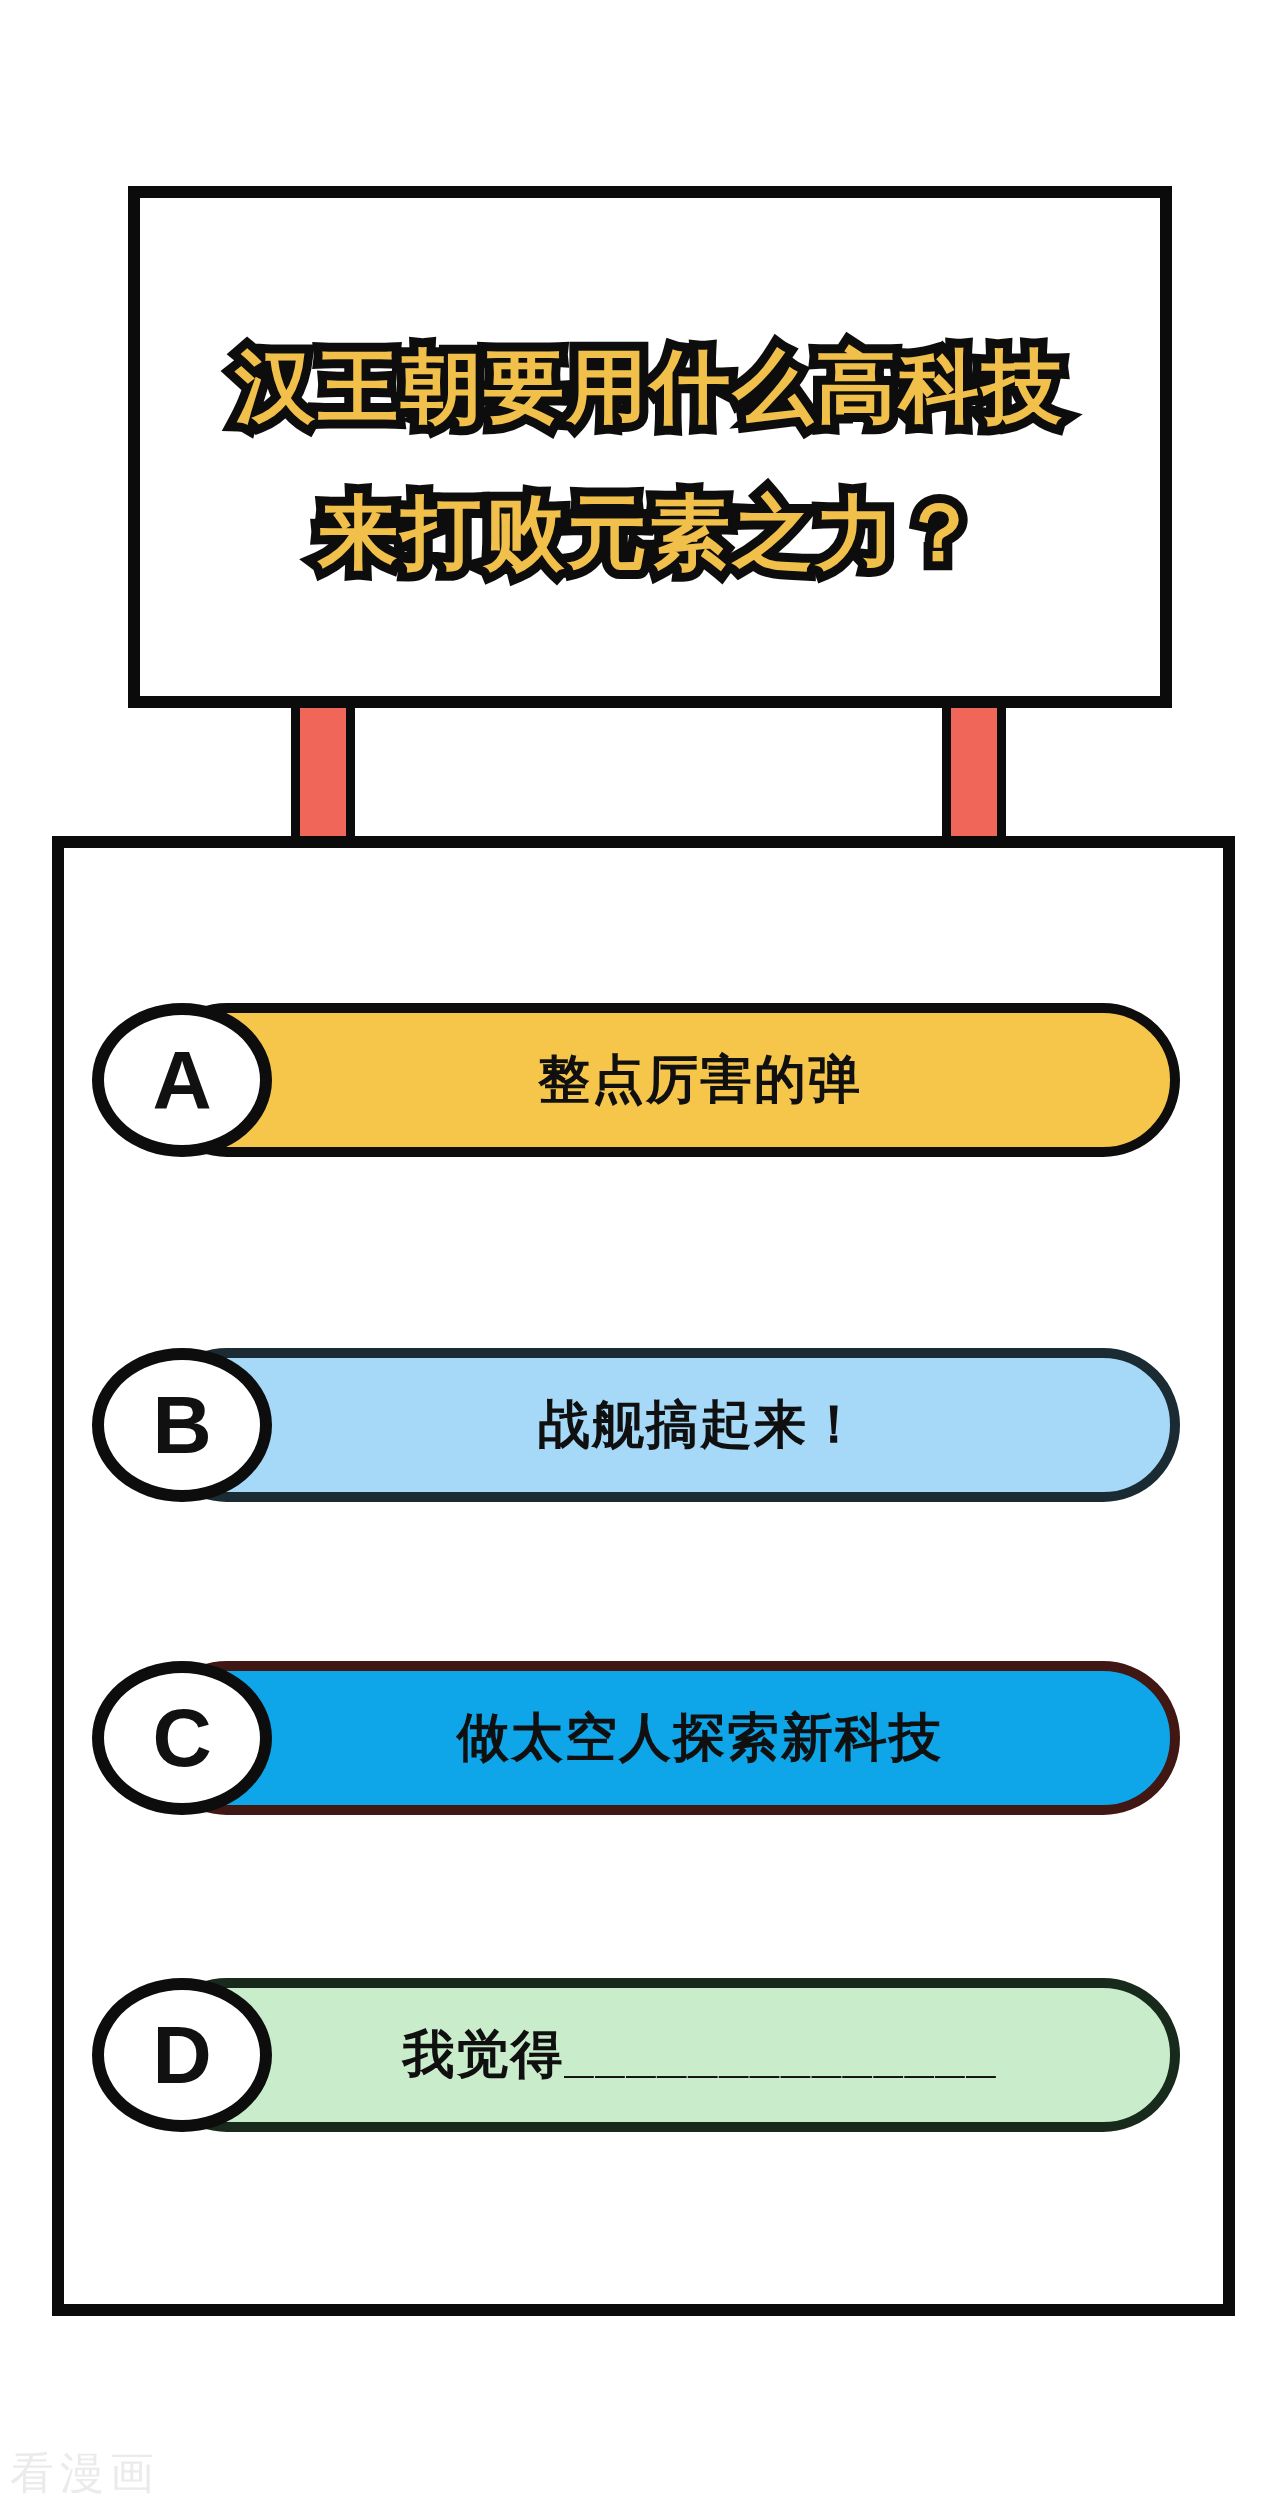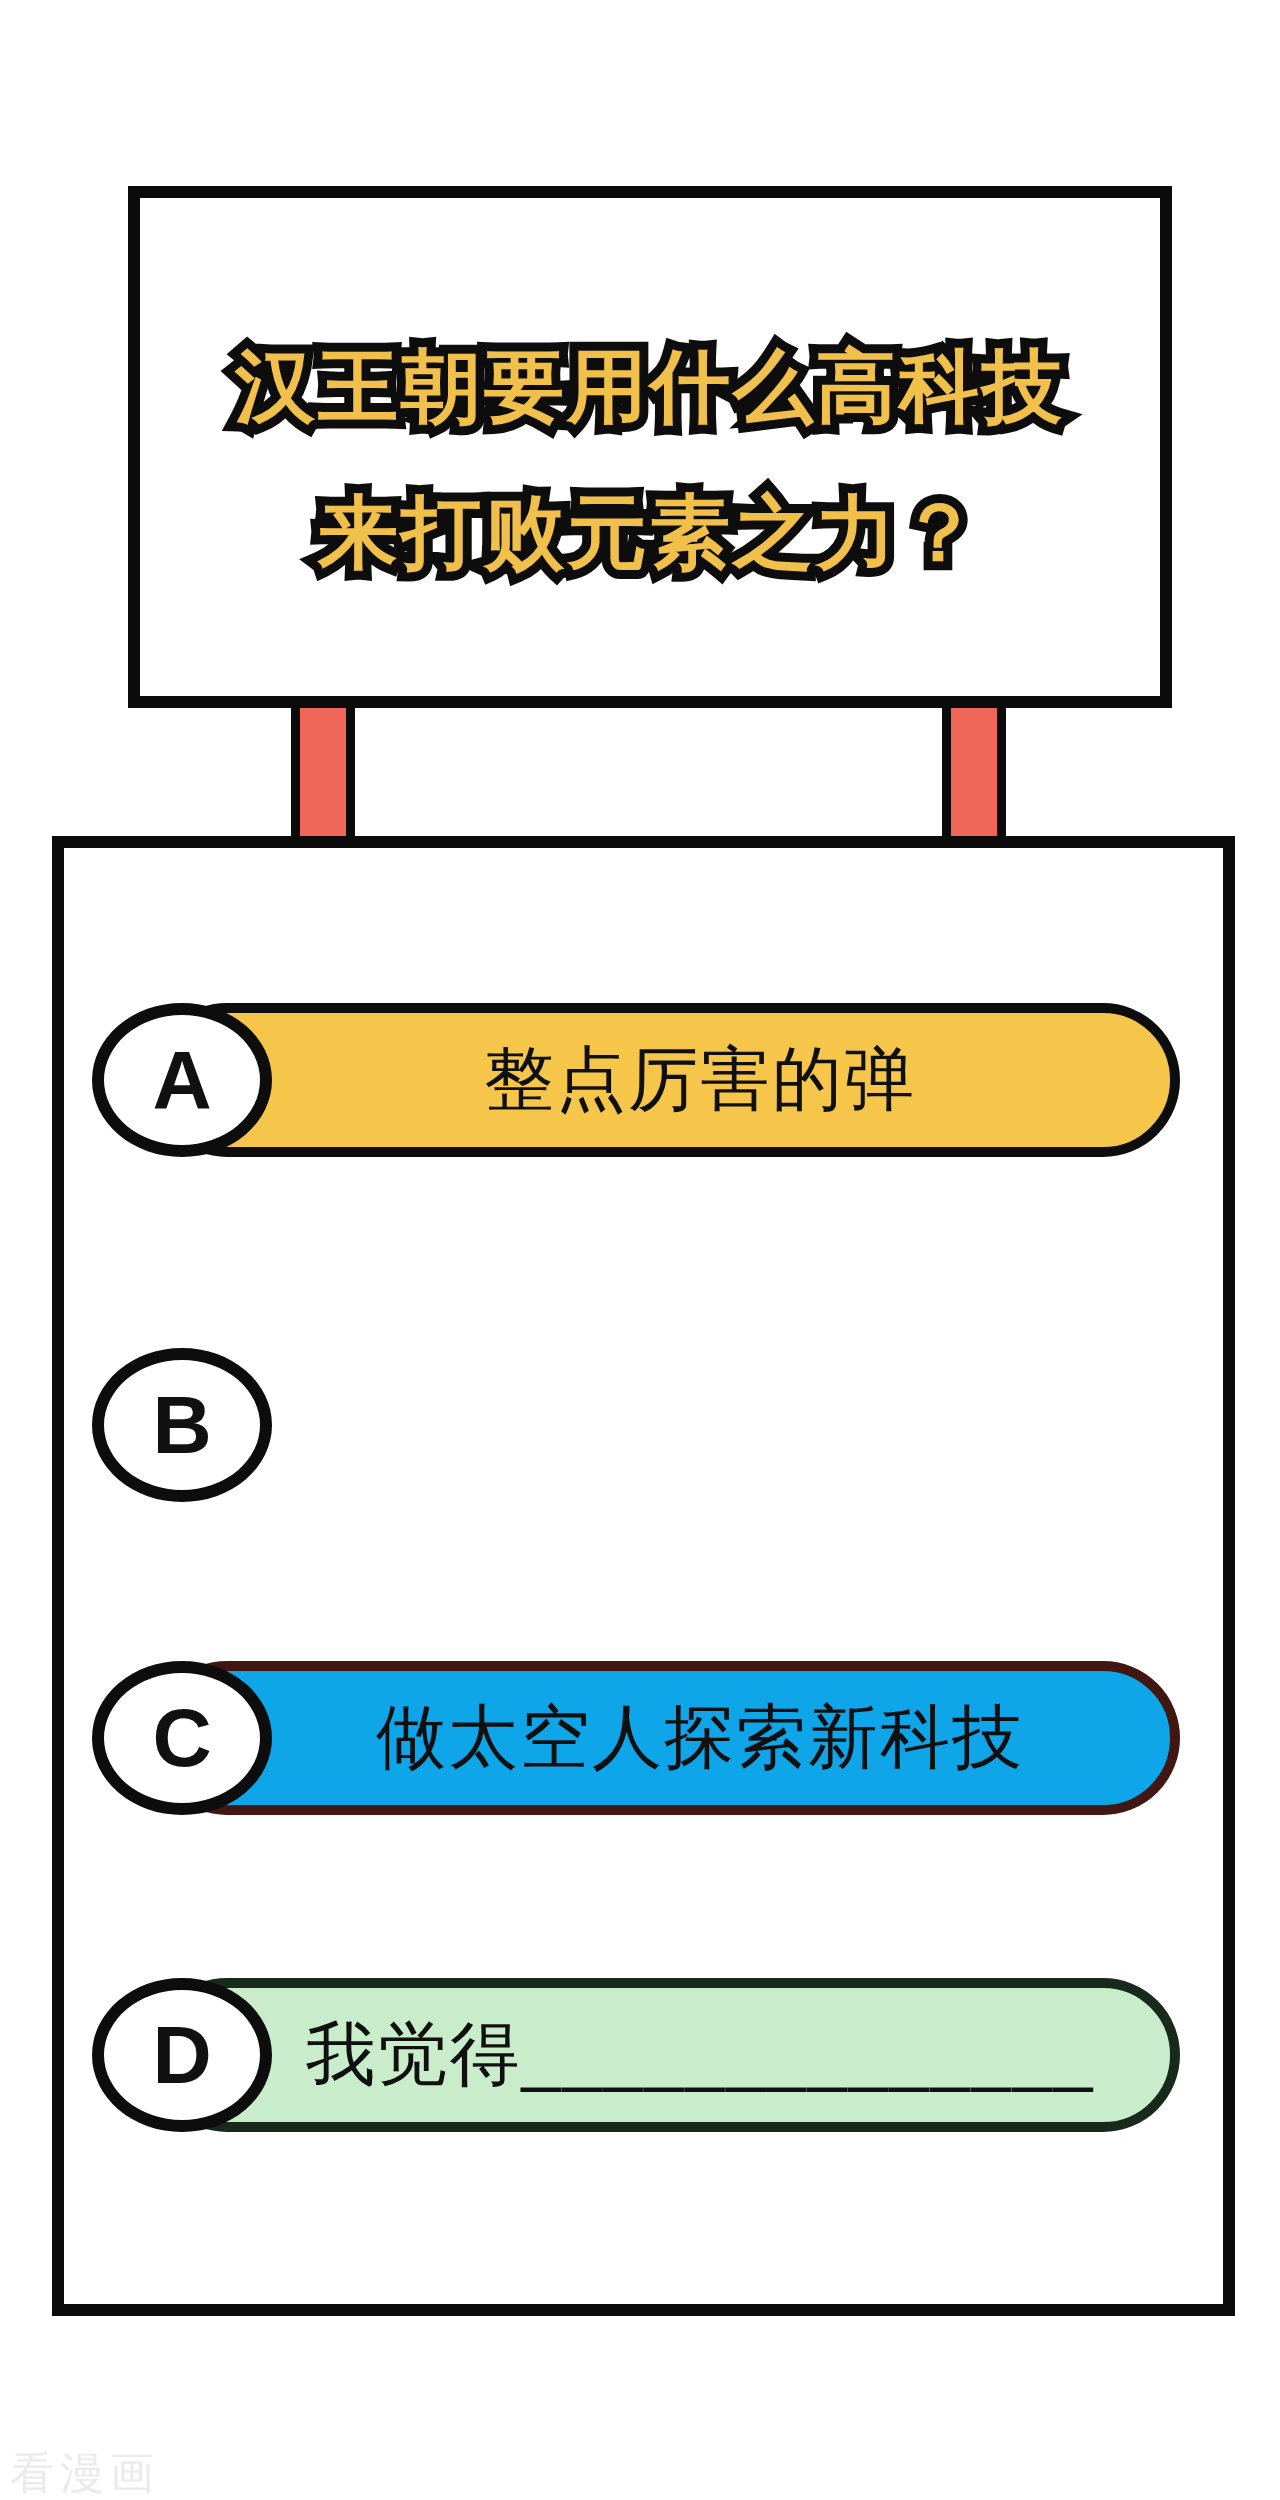--- a/index.html
+++ b/index.html
@@ -93,22 +93,22 @@
     height: 154px;
     box-sizing: border-box;
     border: 10px solid #0d0d0d;
     border-radius: 80px;
     display: flex;
     align-items: center;
     justify-content: center;
     padding-left: 70px;
   }
   .option .pill-label {
-    font-size: 70px;
-    font-weight: 400;
+    font-size: 52px;
+    font-weight: 700;
     color: #101010;
     letter-spacing: 2px;
     white-space: nowrap;
   }
   .option .badge {
     position: absolute;
     left: 28px;
     top: 0;
     width: 180px;
     height: 154px;
@@ -166,20 +166,23 @@
     <div class="option opt-a">
       <div class="pill" style="background-color: rgb(246, 198, 75); border-color: rgb(13, 13, 13);">
         <span class="pill-label">整点厉害的弹</span>
       </div>
       <div class="badge">
         <span class="badge-letter">A</span>
       </div>
     </div>
 
     <div class="option opt-b">
+      <div class="pill" style="background-color: rgb(166, 217, 247); border-color: rgb(27, 43, 51);">
+        <span class="pill-label">战舰搞起来！</span>
+      </div>
       <div class="badge">
         <span class="badge-letter">B</span>
       </div>
     </div>
 
     <div class="option opt-c">
       <div class="pill" style="background-color: #0ea5e9; border-color: rgb(64, 23, 18);">
         <span class="pill-label">做太空人探索新科技</span>
       </div>
       <div class="badge">

